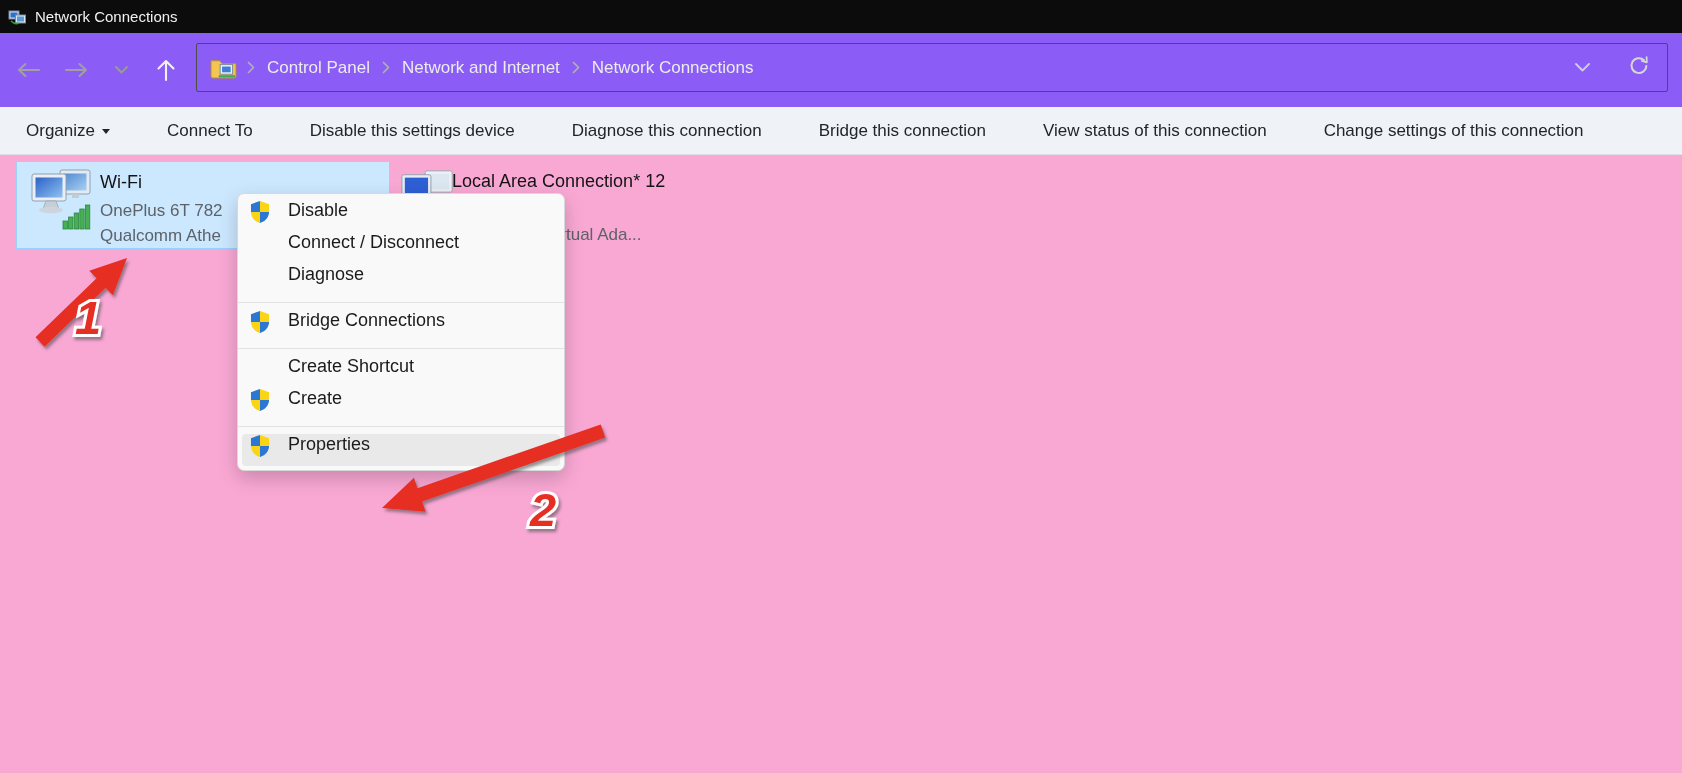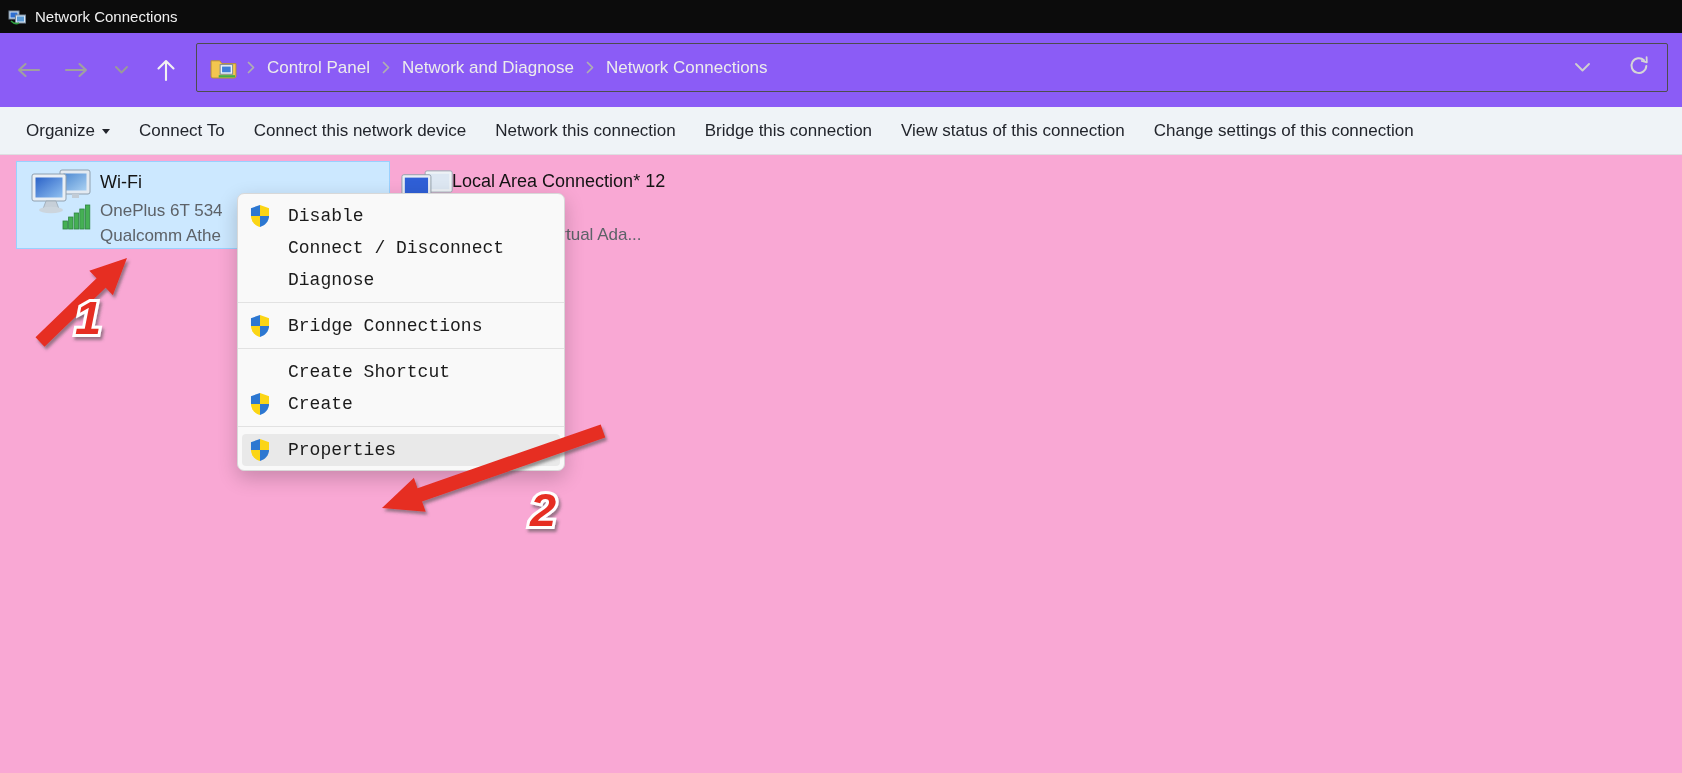--- a/index.html
+++ b/index.html
@@ -15,36 +15,36 @@
   .navbar{position:absolute;left:0;top:33px;width:100%;height:74px;background:#8b5cf6;}
   .navbtn{position:absolute;top:50%;transform:translate(-50%,-50%);width:34px;height:34px;display:flex;align-items:center;justify-content:center;border-radius:4px;}
   .navbtn svg{display:block;}
   .addressbar{position:absolute;left:196px;top:10px;width:1472px;height:49px;border:1px solid #4d4d4d;border-radius:2px;box-sizing:border-box;display:flex;align-items:center;padding:0 16px 0 13px;}
   .crumb-icon{width:27px;height:23px;flex:0 0 auto;}
   .crumb-sep{margin:0 10px;display:flex;align-items:center;}
   .crumb{color:#ececec;font-size:17px;padding:4px 2px;white-space:nowrap;}
   .addr-right{margin-left:auto;display:flex;align-items:center;gap:36px;}
 
   
-  .toolbar{position:absolute;left:0;top:107px;width:100%;height:48px;background:#eff3f7;border-bottom:1px solid #dddfe2;box-sizing:border-box;display:flex;align-items:center;gap:29px;padding-left:26px;}
+  .toolbar{position:absolute;left:0;top:107px;width:100%;height:48px;background:#eff3f7;border-bottom:1px solid #dddfe2;box-sizing:border-box;display:flex;align-items:center;gap:57px;padding-left:26px;}
   .tool{color:#22252c;font-size:17px;white-space:nowrap;display:flex;align-items:center;}
   .caret-down{display:inline-block;width:0;height:0;border-left:4.5px solid transparent;border-right:4.5px solid transparent;border-top:5px solid #22252c;margin-left:7px;margin-top:2px;}
 
   
   .content{position:absolute;left:0;top:155px;width:100%;height:618px;background:#f9a8d4;}
   .tile{position:absolute;box-sizing:border-box;}
   .tile-wifi{left:16px;top:6px;width:374px;height:88px;background:#cce8ff;border:1px solid #99d1ff;z-index:1;}
   .tile-lan{left:400px;top:6px;width:372px;height:88px;z-index:1;}
   .tile .t-icon{position:absolute;}
   .tile .t-name{position:absolute;font-size:18px;color:#141414;white-space:nowrap;}
   .tile .t-sub{position:absolute;font-size:17px;color:#5d6268;white-space:nowrap;}
 
   
   .ctxmenu{position:absolute;left:237px;top:38px;width:328px;background:#f9f9f9;border:1px solid #d8d8d8;border-radius:7px;box-shadow:0 7px 20px rgba(0,0,0,.20);padding:6px 0 4px 0;z-index:10;box-sizing:border-box;}
-  .mrow{height:32px;display:flex;align-items:center;font-family:Liberation Mono, monospace;}
+  .mrow{height:32px;display:flex;}
   .mrow .shield-slot{width:22px;height:24px;margin-left:11px;margin-right:17px;flex:0 0 auto;}
   .mrow .mlabel{font-size:18px;color:#1b1b1b;white-space:nowrap;}
   .mrow.bold .mlabel{font-weight:700;}
   .mrow.disabled .mlabel{color:#b1b1b1;}
   .mrow.highlight{background:#e9e9e9;border-radius:4px;margin:0 4px;}
   .mrow.highlight .shield-slot{margin-left:7px;}
   .msep{height:1px;background:#e2e2e2;margin:6px 0 7px 0;}
 
   
   .overlay{position:absolute;left:0;top:0;width:1682px;height:773px;z-index:20;pointer-events:none;}
@@ -147,21 +147,21 @@
         <svg width="8" height="13" viewBox="0 0 8 13">
             <path d="M1.5 1.5 L6.5 6.5 L1.5 11.5" stroke="#b0b0b0" stroke-width="1.7" fill="none" stroke-linecap="round" stroke-linejoin="round"></path>
           </svg>
       </span>
       <span class="crumb">Control Panel</span>
       <span class="crumb-sep">
         <svg width="8" height="13" viewBox="0 0 8 13">
             <path d="M1.5 1.5 L6.5 6.5 L1.5 11.5" stroke="#b0b0b0" stroke-width="1.7" fill="none" stroke-linecap="round" stroke-linejoin="round"></path>
           </svg>
       </span>
-      <span class="crumb">Network and Diagnose</span>
+      <span class="crumb">Network and Internet</span>
       <span class="crumb-sep">
         <svg width="8" height="13" viewBox="0 0 8 13">
             <path d="M1.5 1.5 L6.5 6.5 L1.5 11.5" stroke="#b0b0b0" stroke-width="1.7" fill="none" stroke-linecap="round" stroke-linejoin="round"></path>
           </svg>
       </span>
       <span class="crumb">Network Connections</span>
 
       <span class="addr-right">
         <span>
           <svg width="17" height="11" viewBox="0 0 17 11">
@@ -177,35 +177,35 @@
       </span>
     </div>
   </div>
 
   <div class="toolbar">
     <span class="tool">
         <span>Organize</span>
         <span class="caret-down"></span>
       </span>
     <span class="tool">Connect To</span>
-    <span class="tool">Connect this network device</span>
-    <span class="tool">Network this connection</span>
+    <span class="tool">Disable this settings device</span>
+    <span class="tool">Diagnose this connection</span>
     <span class="tool">Bridge this connection</span>
     <span class="tool">View status of this connection</span>
     <span class="tool">Change settings of this connection</span>
   </div>
 
   <div class="content">
 
     <div class="tile tile-wifi">
       <svg class="t-icon" style="left:13px;top:6px;" width="64" height="64" viewBox="0 0 64 64">
           <use href="#wifi-net-icon"></use>
         </svg>
       <span class="t-name" style="left:83px;top:10px;">Wi-Fi</span>
-      <span class="t-sub" style="left:83px;top:39px;">OnePlus 6T 534</span>
+      <span class="t-sub" style="left:83px;top:39px;">OnePlus 6T 782</span>
       <span class="t-sub" style="left:83px;top:64px;">Qualcomm Athe</span>
     </div>
 
     <div class="tile tile-lan">
       <svg class="t-icon" style="left:0px;top:6px;" width="58" height="58" viewBox="0 0 60 60">
           <use href="#lan-net-icon"></use>
         </svg>
       <span class="t-name" style="left:52px;top:10px;">Local Area Connection* 12</span>
       <span class="t-sub" style="left:52px;top:64px;">Wi-Fi Direct Virtual Ada...</span>
     </div>

